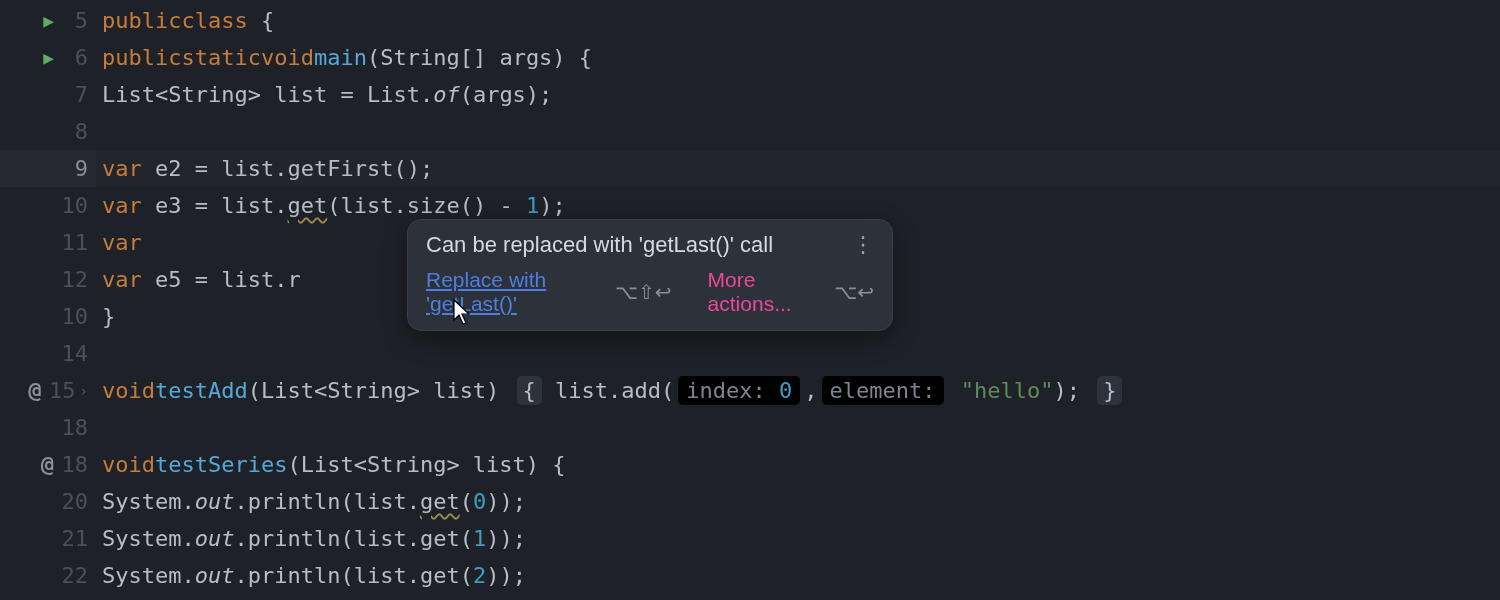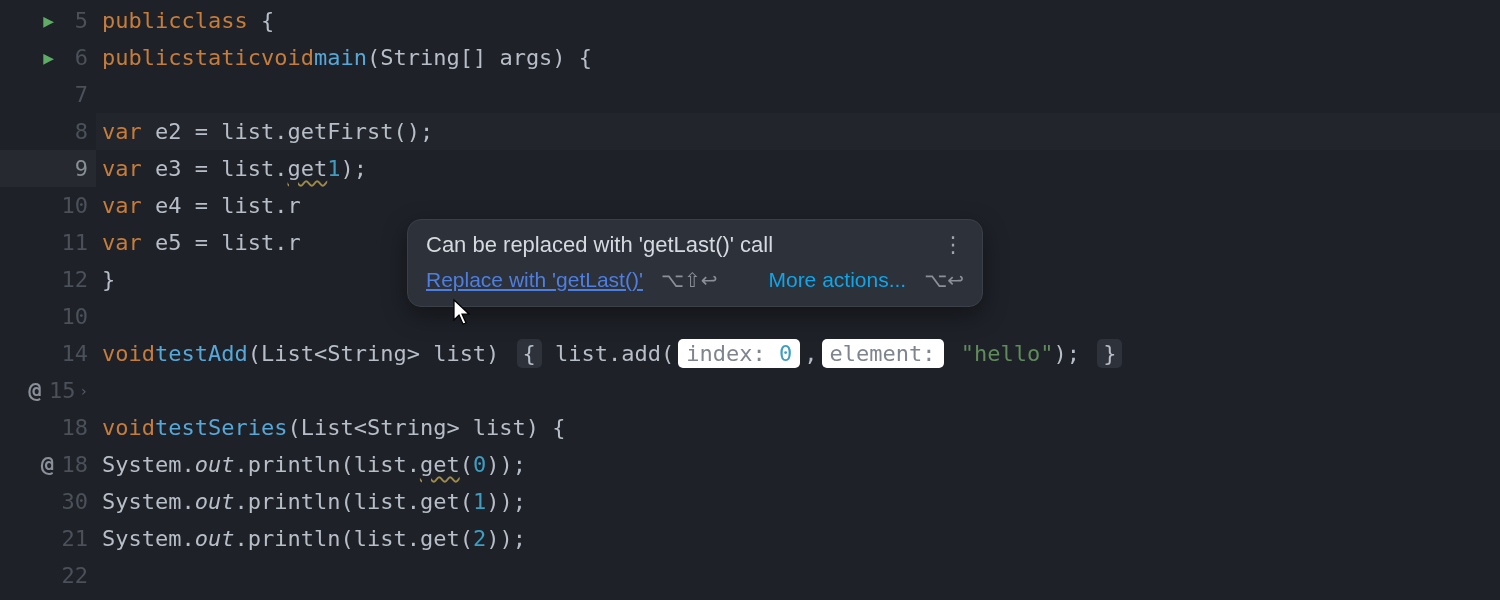--- a/index.html
+++ b/index.html
@@ -44,42 +44,42 @@
       padding-left: 6px;
     }
     .code-line.active { background: #22252b; }
     .kw { color: #c77d3a; }
     .cls { color: #b8bec7; }
     .mtd { color: #56a8d8; }
     .fldv { font-style: italic; }
     .str { color: #5f8c5a; }
     .num { color: #3d9ec2; }
     .hint-bg {
-      background: #ffffff;
+      background: #000000;
       border-radius: 5px;
       padding: 2px 8px;
       margin: 0 4px;
     }
     .hint-lbl { color: #7f858e; }
     .brace-bg {
       background: #2d323b;
       border-radius: 5px;
       padding: 2px 6px;
       margin-left: 4px;
     }
     .u-warn {
       text-decoration: underline wavy #9e8a4a;
       text-decoration-thickness: 1.5px;
       text-underline-offset: 4px;
     }
     .popup {
       position: absolute;
       top: 219px;
       left: 407px;
-      width: 576px;
+      width: 486px;
       background: #2c313a;
       border: 1px solid #3a3f48;
       border-radius: 14px;
       box-shadow: 0 8px 24px rgba(0,0,0,0.4);
       z-index: 10;
       font-family: -apple-system, 'Segoe UI', sans-serif;
     }
     .popup-top {
       padding: 12px 18px 6px 18px;
       display: flex;
@@ -93,21 +93,21 @@
       display: flex;
       align-items: center;
       gap: 18px;
       font-size: 21px;
     }
     .popup-link {
       color: #4e7fe0;
       text-decoration: underline;
       cursor: pointer;
     }
-    .popup-link2 { color: #0ea5e9; cursor: pointer; text-align: right; }
+    .popup-link2 { color: #ec4899; cursor: pointer; }
     .shortcut { color: #8a8f98; font-size: 20px; }
     .cursor-ptr {
       position: absolute;
       top: 298px;
       left: 446px;
       z-index: 20;
       pointer-events: none;
     }
   </style>
 </head>
@@ -153,37 +153,38 @@
         <span class="expand-icon">›</span>
       </div>
     <div class="gutter-row">
         <span class="line-num">18</span>
       </div>
     <div class="gutter-row">
         <span class="override-icon">@</span>
         <span class="line-num">18</span>
       </div>
     <div class="gutter-row">
-        <span class="line-num">30</span>
+        <span class="line-num">20</span>
       </div>
     <div class="gutter-row">
         <span class="line-num">21</span>
       </div>
     <div class="gutter-row">
         <span class="line-num">22</span>
       </div>
   </div>
 
   <div class="code-area">
     <div class="code-line"><span class="kw">public</span> <span class="kw">class</span> <span> {</span></div>
     <div class="code-line">    <span class="kw">public</span> <span class="kw">static</span> <span class="kw">void</span> <span class="mtd">main</span><span>(String[] args) {</span></div>
+    <div class="code-line">        <span>List&lt;String&gt; list = List.</span><span class="fldv">of</span><span>(args);</span></div>
     <div class="code-line"></div>
     <div class="code-line active">        <span class="kw">var</span><span> e2 = list.</span><span>getFirst</span><span>();</span></div>
-    <div class="code-line">        <span class="kw">var</span><span> e3 = list.</span><span class="u-warn">get</span><span class="num">1</span><span>);</span></div>
-    <div class="code-line">        <span class="kw">var</span><span> e4 = list.r</span></div>
+    <div class="code-line">        <span class="kw">var</span><span> e3 = list.</span><span class="u-warn">get</span><span>(list.size() - </span><span class="num">1</span><span>);</span></div>
+    <div class="code-line">        <span class="kw">var</span></div>
     <div class="code-line">        <span class="kw">var</span><span> e5 = list.r</span></div>
     <div class="code-line">    <span>}</span></div>
     <div class="code-line"></div>
     <div class="code-line">    <span class="kw">void</span> <span class="mtd">testAdd</span><span>(List&lt;String&gt; list) </span><span class="brace-bg">{</span><span> list.add(</span><span class="hint-bg"><span class="hint-lbl">index:</span><span> </span><span class="num">0</span></span><span>,</span><span class="hint-bg"><span class="hint-lbl">element:</span></span><span> </span><span class="str">"hello"</span><span>); </span><span class="brace-bg">}</span></div>
     <div class="code-line"></div>
     <div class="code-line">    <span class="kw">void</span> <span class="mtd">testSeries</span><span>(List&lt;String&gt; list) {</span></div>
     <div class="code-line">        <span>System.</span><span class="fldv">out</span><span>.println(list.</span><span class="u-warn">get</span><span>(</span><span class="num">0</span><span>));</span></div>
     <div class="code-line">        <span>System.</span><span class="fldv">out</span><span>.println(list.get(</span><span class="num">1</span><span>));</span></div>
     <div class="code-line">        <span>System.</span><span class="fldv">out</span><span>.println(list.get(</span><span class="num">2</span><span>));</span></div>
   </div>

